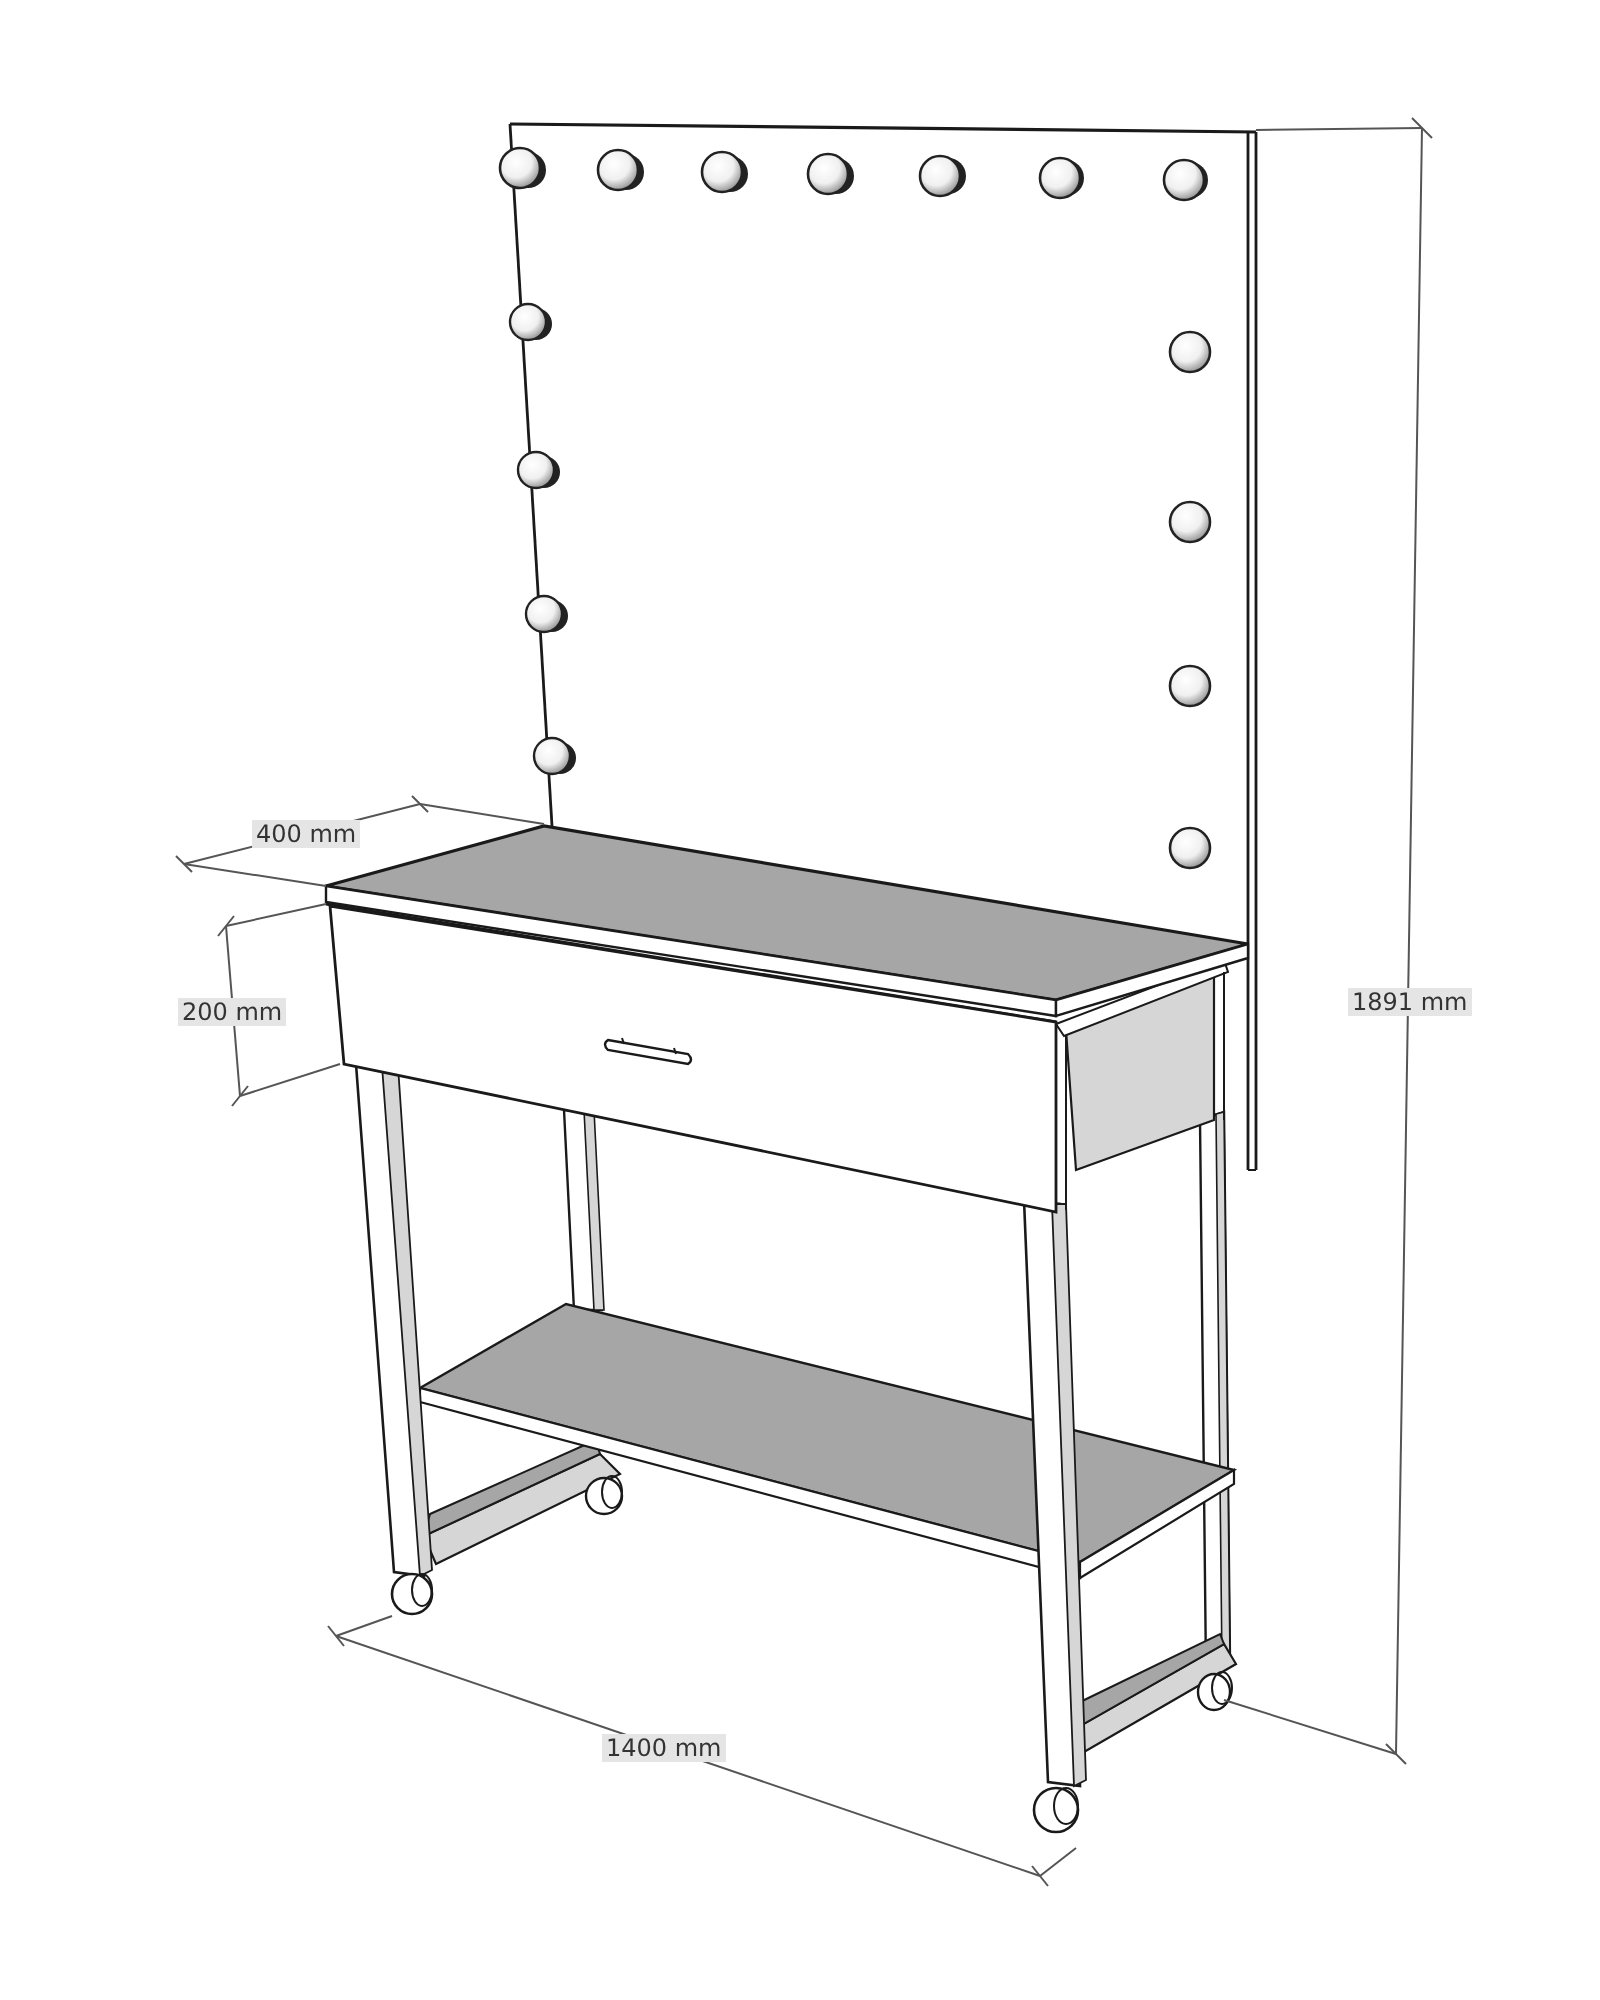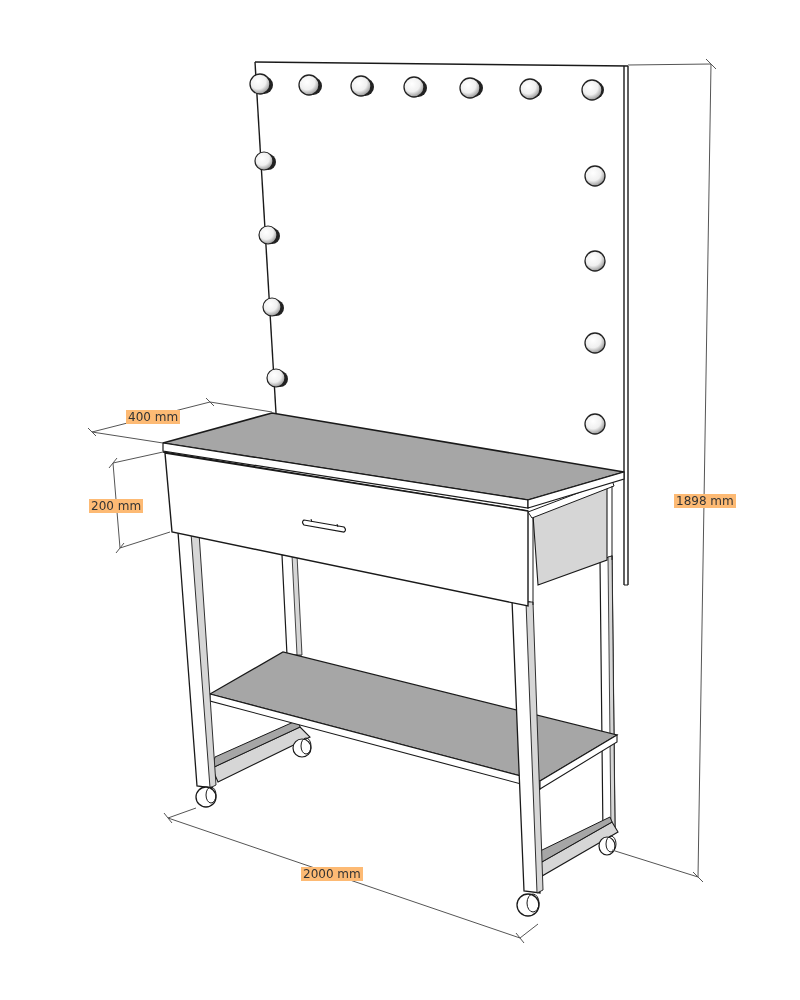--- a/index.html
+++ b/index.html
@@ -5,21 +5,21 @@
     html, body { margin: 0; padding: 0; background: #ffffff; }
     body { width: 800px; height: 1000px; overflow: hidden; position: relative; }
     #stage { position: absolute; left: 0; top: 0; width: 800px; height: 1000px; }
     svg { display: block; }
     .dim-label {
       position: absolute;
       font-family: "DejaVu Sans", "Liberation Sans", sans-serif;
       font-size: 12px;
       color: #333333;
       white-space: nowrap;
-      background: #fdba74;
+      background: #e5e5e5;
       padding: 0 2px;
       line-height: 14px;
     }
   </style>
 </head>
 <body>
 
 <div id="stage">
   <svg width="800" height="1000" viewBox="0 0 800 1000" xmlns="http://www.w3.org/2000/svg">
     <defs>
@@ -208,15 +208,15 @@
       <line x1="168" y1="818" x2="520" y2="938"></line>
       <line x1="168" y1="818" x2="196" y2="808"></line>
       <line x1="520" y1="938" x2="538" y2="924"></line>
       <line x1="164" y1="813" x2="172" y2="823"></line>
       <line x1="516" y1="933" x2="524" y2="943"></line>
     </g>
   </svg>
 
   <div class="dim-label" style="left:126px; top:410px;">400 mm</div>
   <div class="dim-label" style="left:89px; top:499px;text-align:center;">200 mm</div>
-  <div class="dim-label" style="left:674px; top:494px;">1898 mm</div>
-  <div class="dim-label" style="left:301px; top:867px;">2000 mm</div>
+  <div class="dim-label" style="left:674px; top:494px;">1891 mm</div>
+  <div class="dim-label" style="left:301px; top:867px;">1400 mm</div>
 </div>
 
 </body></html>

